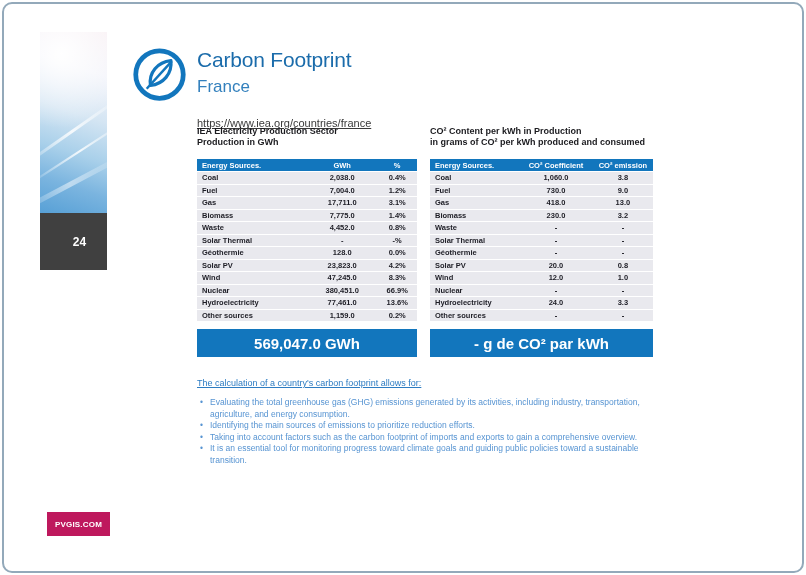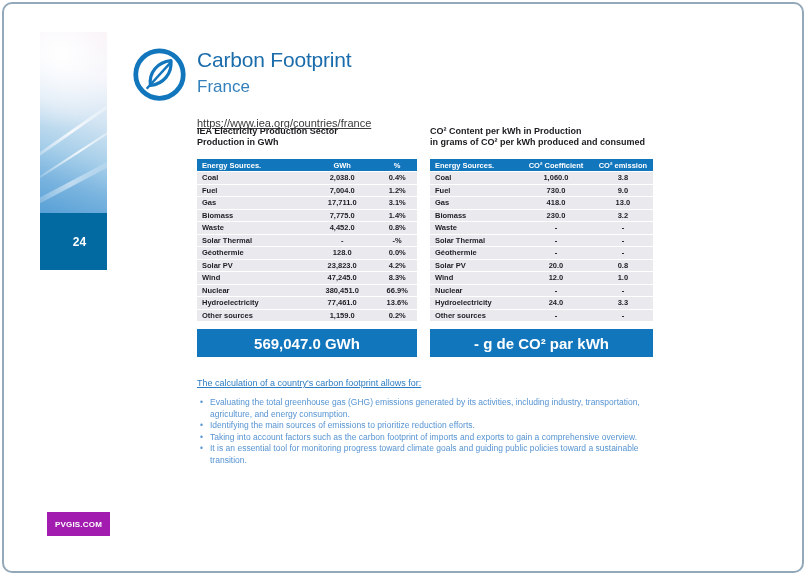--- a/index.html
+++ b/index.html
@@ -13,21 +13,21 @@
   .strip-photo { position:absolute; top:0; left:0; width:100%; height:181px; overflow:hidden;
     background:
       radial-gradient(circle at 32% 12%, rgba(255,255,255,.98) 0%, rgba(255,255,255,0) 45%),
       linear-gradient(198deg, #f8eff3 0%, #f2f3fa 22%, #d4e5f3 45%, #a9d0ea 65%, #7ab4df 82%, #57a0d6 100%);
   }
   .streak { position:absolute; background:linear-gradient(90deg, rgba(255,255,255,0), rgba(255,255,255,.85), rgba(255,255,255,0)); height:3px; width:120px; }
   .s1 { top:98px; left:-28px; transform:rotate(-35deg); }
   .s2 { top:118px; left:-20px; transform:rotate(-33deg); height:2px; }
   .s3 { top:150px; left:-30px; transform:rotate(-28deg); height:5px; opacity:.6; }
   .page-number-block { position:absolute; left:0; top:181px; width:100%; height:57px;
-    background:#0369a1; color:#fff; display:flex; align-items:center; justify-content:center;
+    background:#404040; color:#fff; display:flex; align-items:center; justify-content:center;
     font-size:12px; font-weight:bold;padding-left:12px; }
 
   
   .logo { position:absolute; left:131px; top:46px; width:57px; height:57px; }
   .page-title { position:absolute; left:197px; top:48px; font-size:21px; font-weight:normal; color:#1b6cab; letter-spacing:-0.2px; }
   .page-subtitle { position:absolute; left:197px; top:77px; font-size:17px; color:#3380bd; }
   .source-link { position:absolute; left:197px; top:117px; font-size:11px; color:#3a3a3a; }
 
   
   .section-title { position:absolute; font-size:9px; font-weight:bold; color:#1b1b1f; line-height:11px; }
@@ -52,21 +52,21 @@
 
   
   .notes { position:absolute; left:197px; top:378px; width:480px; }
   .notes-heading { font-size:9px; font-weight:normal; color:#2d7cc2; text-decoration:underline; }
   .notes-list { margin-top:9px; list-style:none; }
   .notes-list li { font-size:8.5px; color:#5794d2; line-height:11.5px; padding-left:13px; position:relative; }
   .notes-list li::before { content:"•"; position:absolute; left:3px; }
 
   
   .pvgis-badge { position:absolute; left:47px; top:512px; width:63px; height:24px;
-    background:#a21caf; color:#fff; font-size:8px; font-weight:bold;
+    background:#be185d; color:#fff; font-size:8px; font-weight:bold;
     display:flex; align-items:center; justify-content:center; letter-spacing:.2px; }
 </style>
 </head>
 <body>
 
 <div class="page">
   <div class="frame"></div>
 
   <div class="sidebar-strip">
     <div class="strip-photo">

